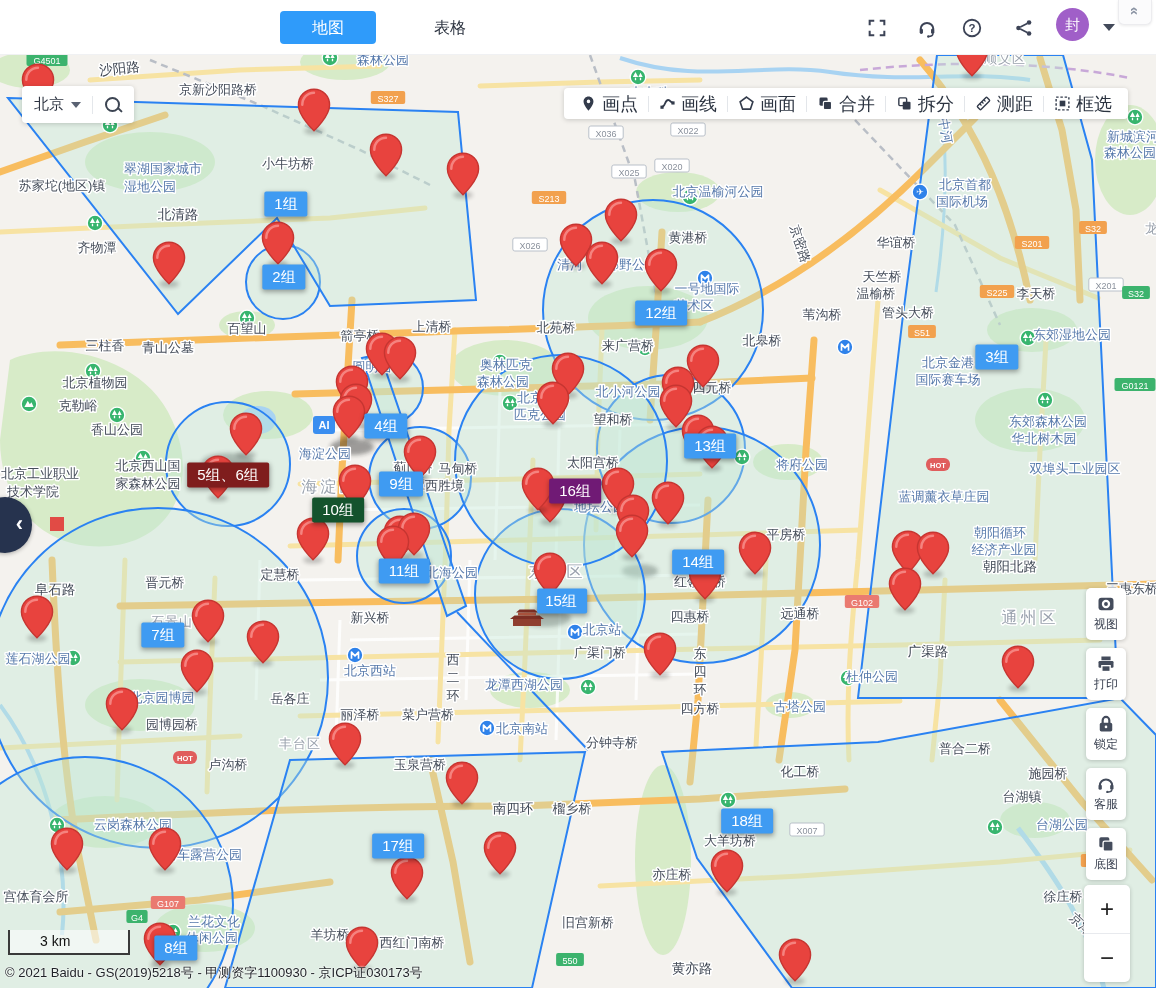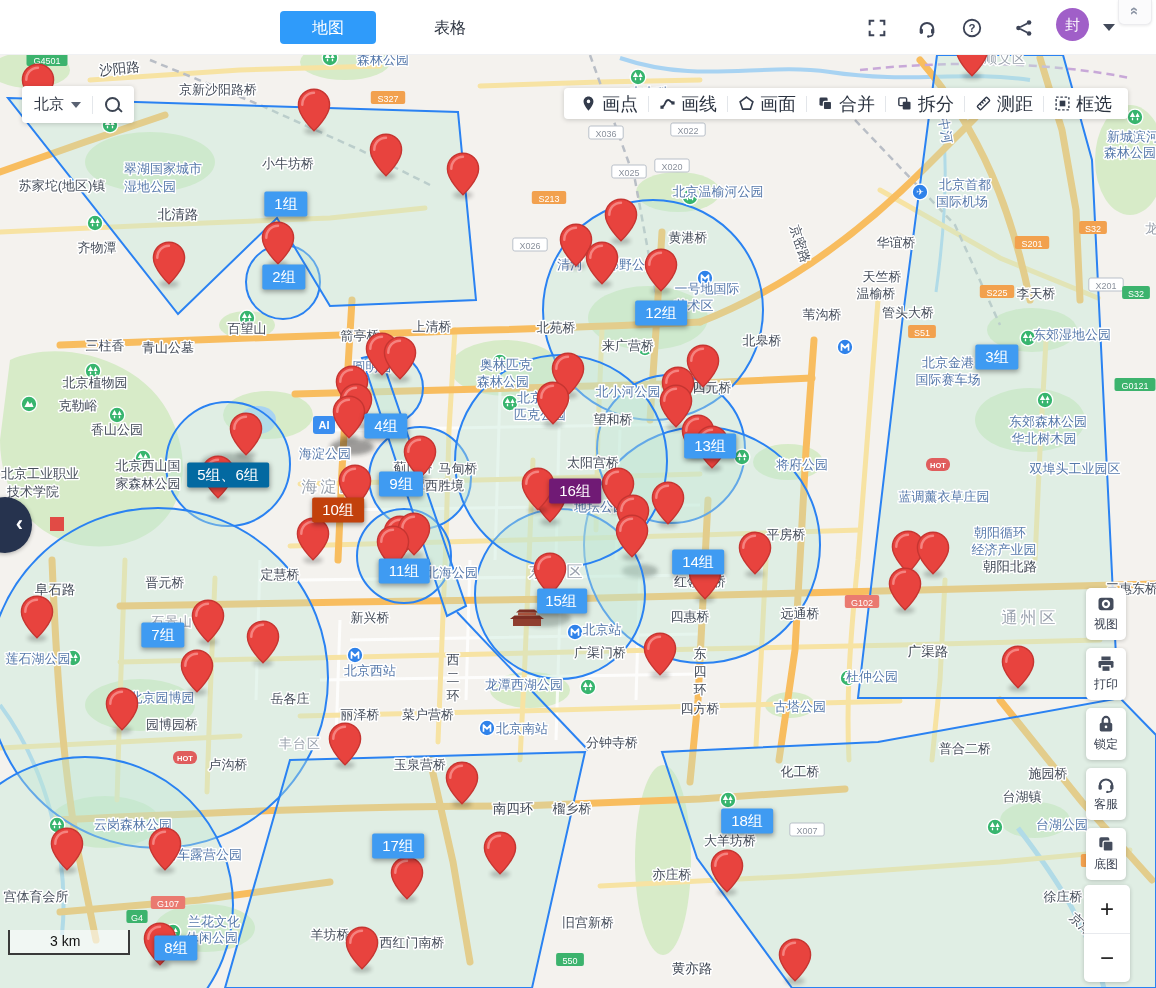--- a/index.html
+++ b/index.html
@@ -81,21 +81,21 @@
   #zoom-box { position:absolute; right:26px; top:830px; width:46px; height:97px; background:#fff;
     border-radius:5px; box-shadow:0 1px 4px rgba(0,0,0,.2); z-index:30; }
   .zoom-btn { width:46px; height:48px; text-align:center; line-height:48px; font-size:24px;
     color:#222; cursor:pointer; }
   #zoom-div { height:1px; background:#e8eaee; }
 
   
   #scale-bar { position:absolute; left:8px; bottom:33px; width:122px; height:25px;
     border-left:2px solid #3a3a3a; border-right:2px solid #3a3a3a; border-bottom:2px solid #3a3a3a;
     background:rgba(255,255,255,.55); z-index:25; }
-  #scale-bar span { font-size:14px; color:#111; margin-left:40px; line-height:22px; }
+  #scale-bar span { font-size:14px; color:#111; margin-left:30px; line-height:22px; }
   #attribution { position:absolute; left:5px; bottom:6px; font-size:13px; color:#1e2126;
     text-shadow:0 0 2px #fff,0 0 2px #fff; z-index:25; white-space:nowrap; }
 
   
   #left-handle { position:absolute; left:-22px; top:442px; width:54px; height:56px;
     background:#26334e; border-radius:50%; z-index:30; cursor:pointer;
     box-shadow:0 1px 4px rgba(0,0,0,.3); }
   #left-handle span { position:absolute; right:9px; top:14px; color:#fff; font-size:22px;
     font-weight:bold; line-height:26px; }
 
@@ -697,25 +697,25 @@
         <ellipse cx="1018" cy="688" rx="10" ry="3.5" fill="#000" opacity=".22" filter="url(#blur1)"></ellipse>
         <use href="#ic-pin" x="1001" y="644" width="34" height="46"></use>
       </g>
   </svg>
 
   <div id="group-labels">
       <div class="grp-label" style="left: 286px; top: 149px; background: rgb(63, 155, 242);">1组</div>
       <div class="grp-label" style="left: 284px; top: 222px; background: rgb(63, 155, 242);">2组</div>
       <div class="grp-label" style="left: 997px; top: 302px; background: rgb(63, 155, 242);">3组</div>
       <div class="grp-label" style="left: 386px; top: 334px; background: rgb(63, 155, 242); margin-top: 37px;">4组</div>
-      <div class="grp-label" style="left: 228px; top: 420px; background: #0369a1;">5组、6组</div>
+      <div class="grp-label" style="left: 228px; top: 420px; background: #7f1d1d;">5组、6组</div>
       <div class="grp-label" style="left: 163px; top: 580px; background: rgb(63, 155, 242);">7组</div>
       <div class="grp-label" style="left: 176px; top: 893px; background: rgb(63, 155, 242);">8组</div>
       <div class="grp-label" style="left: 401px; top: 429px; background: rgb(63, 155, 242); font-family: Liberation Mono, monospace;">9组</div>
-      <div class="grp-label" style="left: 338px; top: 455px; background: #c2410c;">10组</div>
+      <div class="grp-label" style="left: 338px; top: 455px; background: #14532d;">10组</div>
       <div class="grp-label" style="left: 404px; top: 516px; background: rgb(63, 155, 242);">11组</div>
       <div class="grp-label" style="left: 661px; top: 258px; background: rgb(63, 155, 242);">12组</div>
       <div class="grp-label" style="left: 710px; top: 391px; background: rgb(63, 155, 242);">13组</div>
       <div class="grp-label" style="left: 698px; top: 507px; background: rgb(63, 155, 242);">14组</div>
       <div class="grp-label" style="left: 562px; top: 546px; background: rgb(63, 155, 242); padding-left: 8px;">15组</div>
       <div class="grp-label" style="left: 575px; top: 394px; background: #701a75; margin-top: 42px;">16组</div>
       <div class="grp-label" style="left: 398px; top: 791px; background: rgb(63, 155, 242);">17组</div>
       <div class="grp-label" style="left: 747px; top: 766px; background: rgb(63, 155, 242);">18组</div>
     </div>
 
@@ -809,17 +809,18 @@
         <span class="st-label">底图</span>
       </div>
     </div>
   <div id="zoom-box">
     <div class="zoom-btn">+</div>
     <div id="zoom-div"></div>
     <div class="zoom-btn">−</div>
   </div>
 
   <div id="scale-bar"><span>3 km</span></div>
+  <div id="attribution">© 2021 Baidu - GS(2019)5218号 - 甲测资字1100930 - 京ICP证030173号</div>
 
   <div id="left-handle">
       <span>‹</span>
     </div>
 </div>
 
 </body></html>

